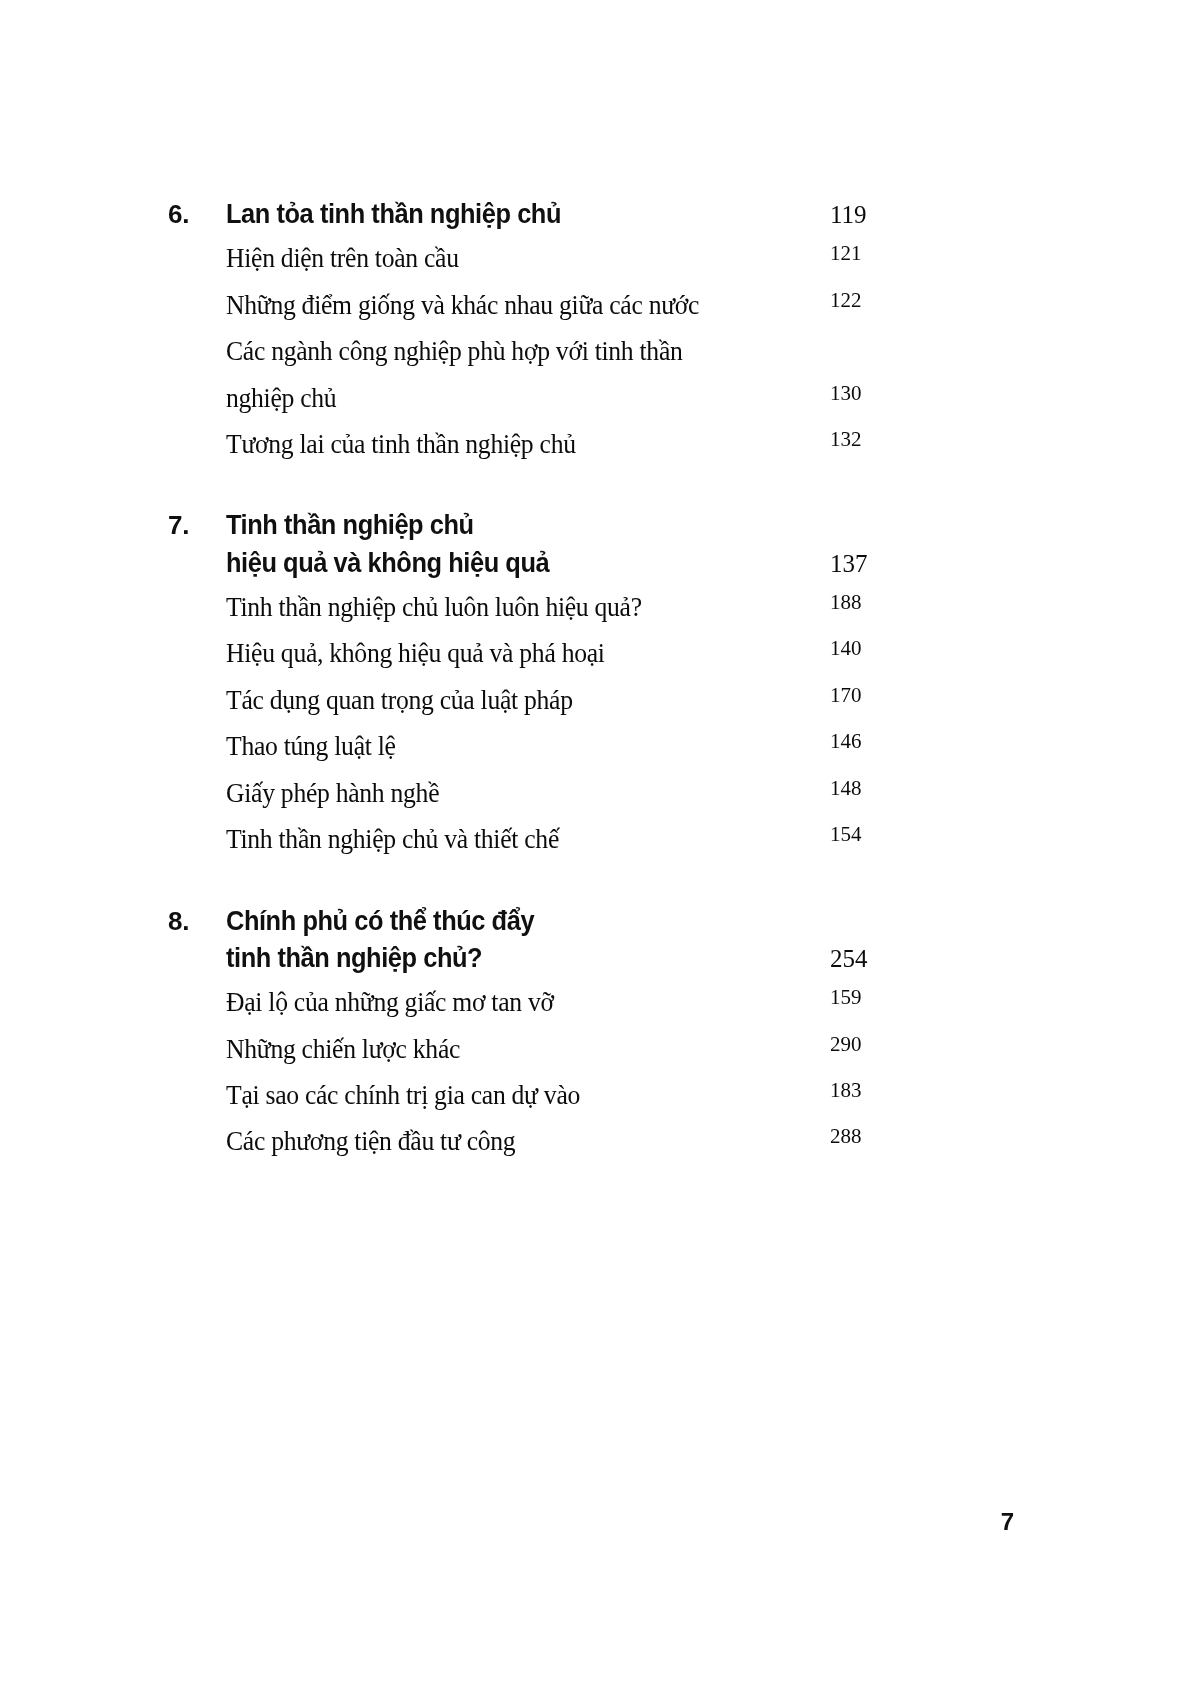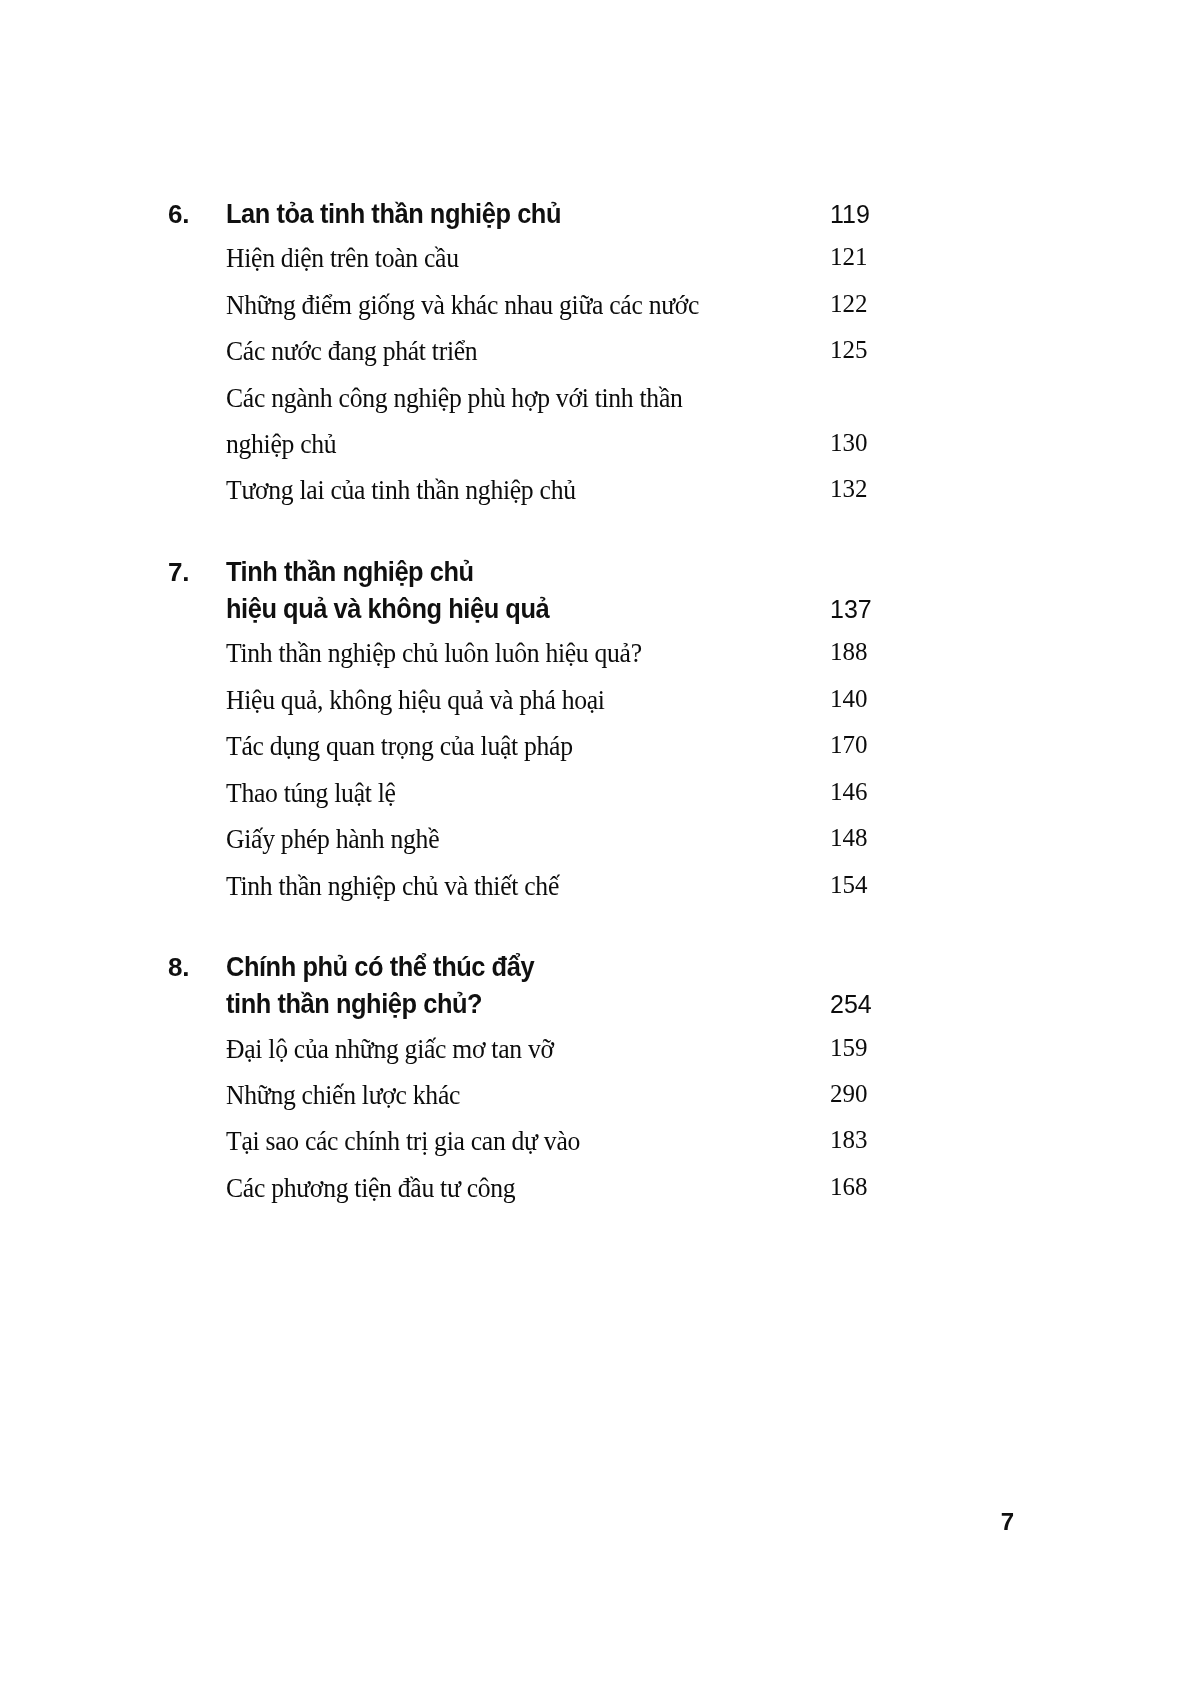--- a/index.html
+++ b/index.html
@@ -53,21 +53,21 @@
     line-height: 1.38;
     letter-spacing: -0.45px;
     color: #101010;
     transform: scaleX(0.94);
     transform-origin: left center;
     white-space: pre-wrap;
   }
   .chapter-page {
     flex: 0 0 78px;
     text-align: left;
-    font-family: Liberation Sans, sans-serif;
+    font-family: Liberation Serif, serif;
     font-size: 25px;
     line-height: 1.38;
     padding-left: 8px;
     white-space: nowrap;
   }
   
   .chapter-row.cont .chapter-num { visibility: hidden; }
 
   
   .entry-row {
@@ -81,21 +81,21 @@
     font-size: 27px;
     line-height: 1.72;
     letter-spacing: -0.3px;
     transform: scaleX(0.95);
     transform-origin: left center;
     white-space: pre-wrap;
   }
   .entry-page {
     flex: 0 0 78px;
     text-align: left;
-    font-size: 25px;
+    font-size: 21px;
     line-height: 1.72;
     padding-left: 8px;
     white-space: nowrap;
   }
 
   
   .chapter-block { margin-bottom: 2px; }
 
   
   .folio {
@@ -126,25 +126,20 @@
           <div class="entry-title">Hiện diện trên toàn cầu</div>
           <div class="entry-page">121</div>
         </div>
         <div class="entry-row">
           <div class="entry-indent"></div>
           <div class="entry-title">Những điểm giống và khác nhau giữa các nước</div>
           <div class="entry-page">122</div>
         </div>
         <div class="entry-row">
           <div class="entry-indent"></div>
-          <div class="entry-title">Các nước đang phát triển</div>
-          <div class="entry-page">125</div>
-        </div>
-        <div class="entry-row">
-          <div class="entry-indent"></div>
           <div class="entry-title">Các ngành công nghiệp phù hợp với tinh thần</div>
           <div class="entry-page" style="visibility: hidden;"></div>
         </div>
         <div class="entry-row">
           <div class="entry-indent"></div>
           <div class="entry-title">nghiệp chủ</div>
           <div class="entry-page">130</div>
         </div>
         <div class="entry-row">
           <div class="entry-indent"></div>
@@ -220,18 +215,18 @@
           <div class="entry-page">290</div>
         </div>
         <div class="entry-row">
           <div class="entry-indent"></div>
           <div class="entry-title">Tại sao các chính trị gia can dự vào</div>
           <div class="entry-page">183</div>
         </div>
         <div class="entry-row">
           <div class="entry-indent"></div>
           <div class="entry-title">Các phương tiện đầu tư công</div>
-          <div class="entry-page">168</div>
+          <div class="entry-page">288</div>
         </div>
       </div>
     </div>
   <div class="folio">7</div>
 </div>
 
 </body></html>

